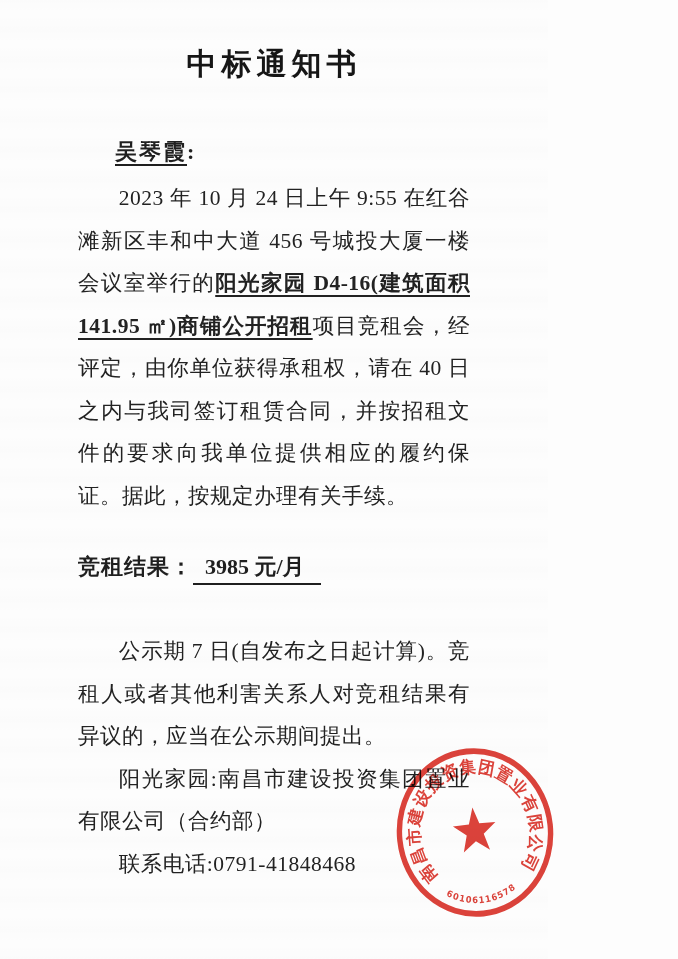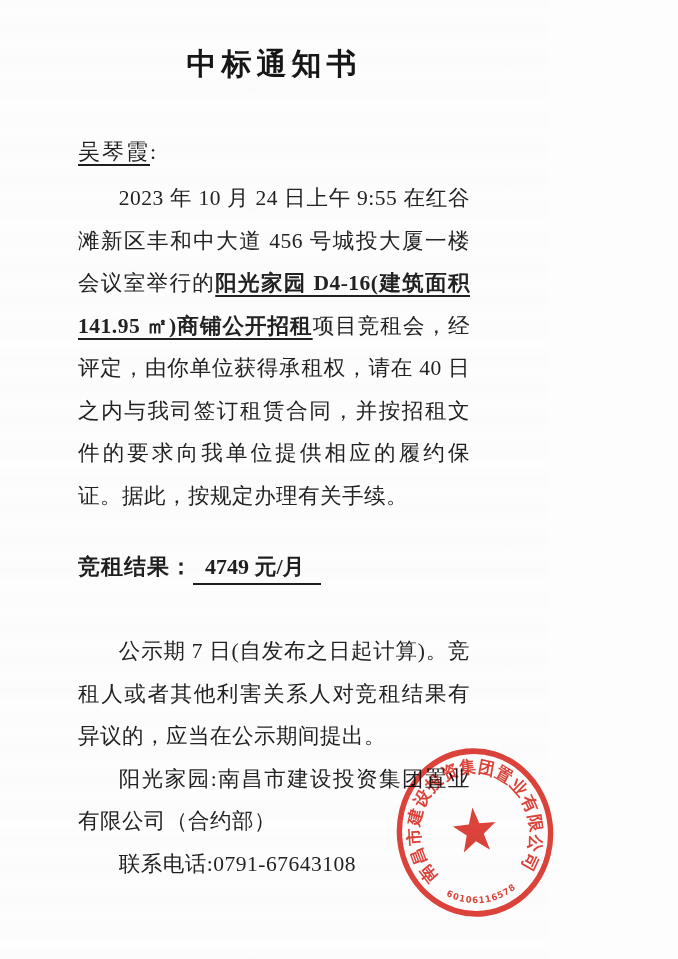--- a/index.html
+++ b/index.html
@@ -24,23 +24,24 @@
     font-size: 30px;
     font-weight: bold;
     text-align: center;
     letter-spacing: 5px;
     line-height: 44px;
     color: #161616;
   }
   .addressee {
     margin-top: 44px;
     font-size: 22px;
-    font-weight: normal;
+    font-weight: bold;
     line-height: 43px;
     letter-spacing: 2px;
+    margin-left: 37px;
   }
   .addressee .name {
     text-decoration: underline;
     text-decoration-thickness: 2px;
     text-underline-offset: 5px;
   }
   .body {
     font-size: 21.5px;
     line-height: 42.5px;
     text-align: justify;
@@ -120,28 +121,28 @@
 
   <div class="addressee">
     <span class="name">吴琴霞</span><span>:</span>
   </div>
 
   <p class="body para1">
     <span>2023 年 10 月 24 日上午 9:55 在红谷滩新区丰和中大道 456 号城投大厦一楼会议室举行的</span><span class="hl">阳光家园 D4-16(建筑面积 141.95 ㎡)商铺公开招租</span><span>项目竞租会，经评定，由你单位获得承租权，请在 40 日之内与我司签订租赁合同，并按招租文件的要求向我单位提供相应的履约保证。据此，按规定办理有关手续。</span>
   </p>
 
   <div class="result-line">
-    <span class="result-label">竞租结果：</span><span class="result-value">4749 元/月</span>
+    <span class="result-label">竞租结果：</span><span class="result-value">3985 元/月</span>
   </div>
 
   <p class="body para2">公示期 7 日(自发布之日起计算)。竞租人或者其他利害关系人对竞租结果有异议的，应当在公示期间提出。</p>
 
   <div class="body indent-line">阳光家园:南昌市建设投资集团置业有限公司（合约部）</div>
 
-  <div class="body indent-line">联系电话:0791-67643108</div>
+  <div class="body indent-line">联系电话:0791-41848468</div>
 
   <div class="signature-line">
     <span>招租人：</span><span>南昌市建设投资集团置业有限公司</span>
   </div>
 
   <div class="date-line">2023 年 10 月 25 日</div>
 
   <div class="seal">
     <svg viewBox="0 0 200 200" preserveAspectRatio="none">
       <circle class="seal-ring" cx="100" cy="100" r="91"></circle>

